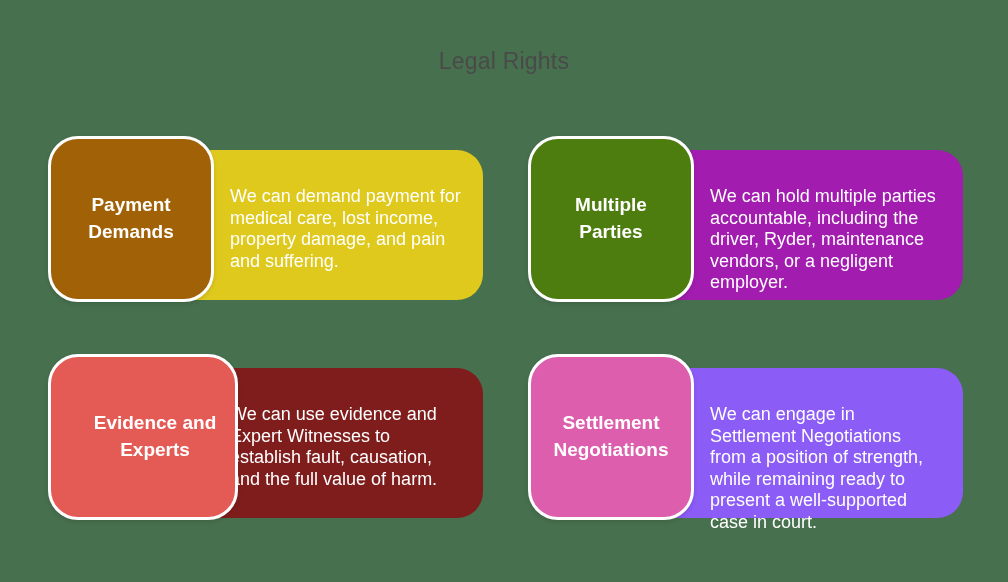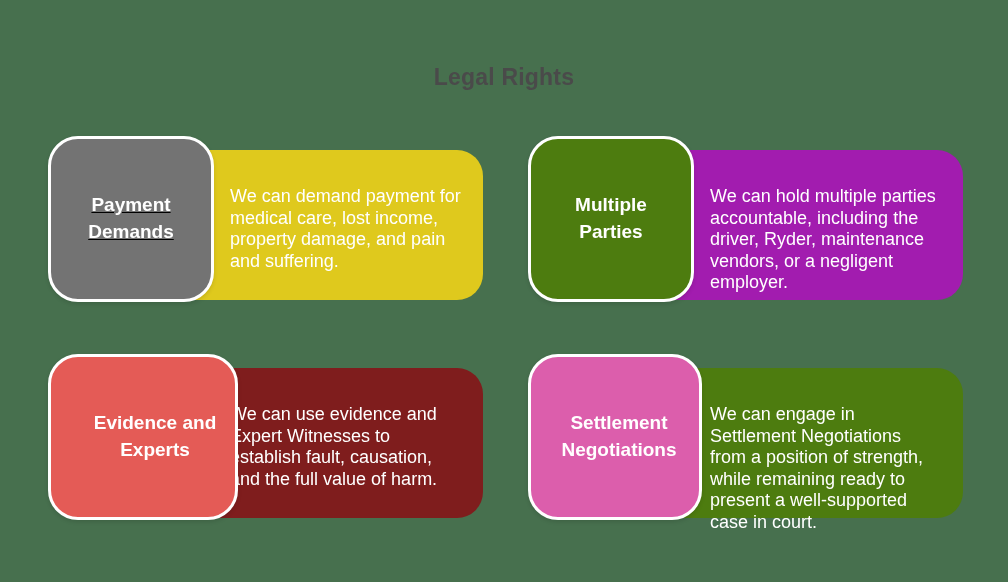--- a/index.html
+++ b/index.html
@@ -13,26 +13,26 @@
     font-family: "Liberation Sans", sans-serif;
   }
   .canvas {
     position: relative;
     width: 1008px;
     height: 582px;
     background: #47704E;
   }
   .page-title {
     position: absolute;
-    top: 64px;
+    top: 48px;
     left: 0;
     width: 100%;
     text-align: center;
     font-size: 23px;
-    font-weight: bold;
+    font-weight: normal;
     color: #4A4A4A;
     letter-spacing: 0.2px;
   }
   .card {
     position: absolute;
     width: 435px;
     height: 172px;
   }
   .card-body {
     position: absolute;
@@ -82,21 +82,21 @@
 <body>
 
 <div class="canvas" style="background: rgb(71, 112, 78);">
 
   <div class="page-title" style="color: rgb(74, 74, 74);">Legal Rights</div>
 
   <div class="card" id="card-0">
     <div class="card-body" style="background: rgb(223, 201, 29);">
       <p class="card-description">We can demand payment for medical care, lost income, property damage, and pain and suffering.</p>
     </div>
-    <div class="card-square" style="background: #737373; text-decoration: underline;">
+    <div class="card-square" style="background: #a16207;">
       <span class="card-label">Payment Demands</span>
     </div>
   </div>
 
   <div class="card" id="card-1">
     <div class="card-body" style="background: #a21caf;">
       <p class="card-description">We can hold multiple parties accountable, including the driver, Ryder, maintenance vendors, or a negligent employer.</p>
     </div>
     <div class="card-square" style="background: #4d7c0f;">
       <span class="card-label">Multiple Parties</span>
@@ -106,21 +106,21 @@
   <div class="card" id="card-2">
     <div class="card-body" style="background: #7f1d1d;">
       <p class="card-description">We can use evidence and Expert Witnesses to establish fault, causation, and the full value of harm.</p>
     </div>
     <div class="card-square" style="background: rgb(228, 91, 86); padding-left: 24px;">
       <span class="card-label">Evidence and Experts</span>
     </div>
   </div>
 
   <div class="card" id="card-3">
-    <div class="card-body" style="background: #4d7c0f;">
+    <div class="card-body" style="background: #8b5cf6;">
       <p class="card-description">We can engage in Settlement Negotiations from a position of strength, while remaining ready to present a well-supported case in court.</p>
     </div>
-    <div class="card-square" style="background: rgb(220, 94, 172); padding-left: 8px;">
+    <div class="card-square" style="background: rgb(220, 94, 172);">
       <span class="card-label">Settlement Negotiations</span>
     </div>
   </div>
 
 </div>
 
 </body></html>

